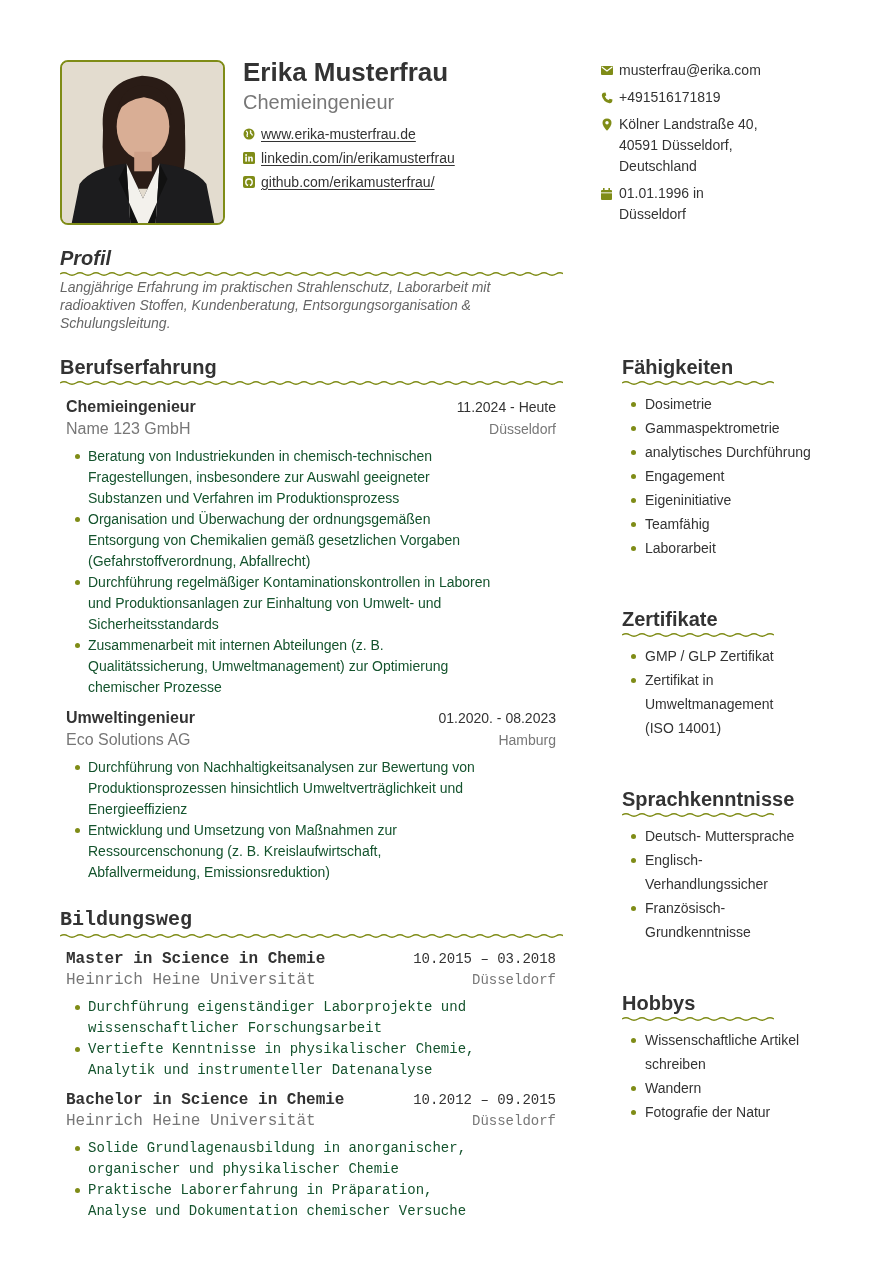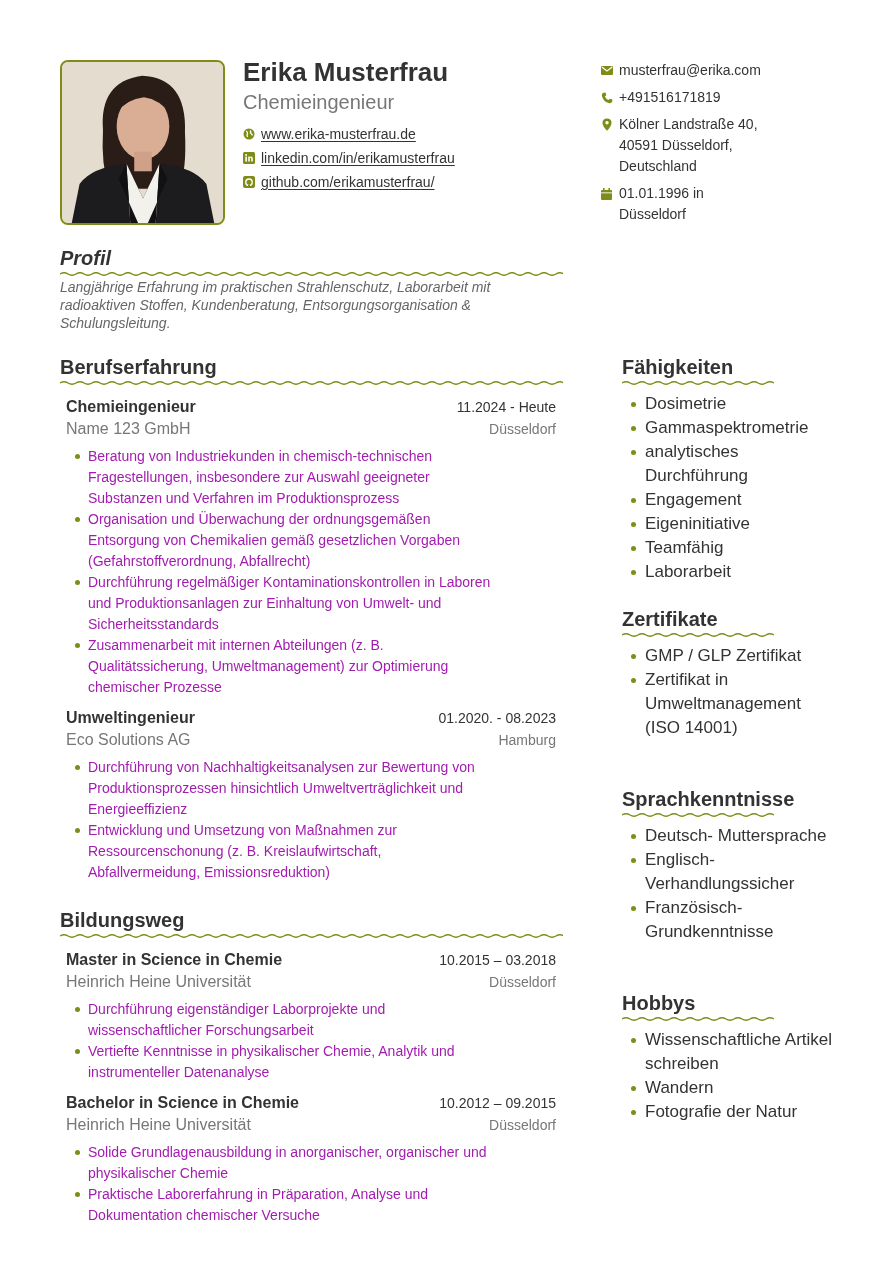--- a/index.html
+++ b/index.html
@@ -34,27 +34,27 @@
 
   .main-col { position: absolute; left: 60px; width: 503px; }
   .entry { margin-left: 6px; width: 490px; }
   .entry-head { display: flex; justify-content: space-between; align-items: baseline; }
   .entry-title { font-size: 16px; font-weight: bold; color: #333; line-height: 21px; }
   .entry-date { font-size: 14px; color: #333; line-height: 21px; }
   .entry-sub { display: flex; justify-content: space-between; align-items: baseline; }
   .entry-org { font-size: 16px; color: #777; line-height: 21px; }
   .entry-loc { font-size: 14px; color: #777; line-height: 21px; }
   ul.bullets { list-style: none; margin-top: 6px; }
-  ul.bullets li { position: relative; padding-left: 22px; font-size: 14px; line-height: 21px; color: #a21caf; width: 430px; }
+  ul.bullets li { position: relative; padding-left: 22px; font-size: 14px; line-height: 21px; color: #14532d; width: 430px; }
   ul.bullets li::before { content: ""; position: absolute; left: 9px; top: 8px; width: 5px; height: 5px; border-radius: 50%; background: #7f8c17; }
 
   .side-col { position: absolute; left: 622px; width: 220px; }
   .side-col .squiggle { width: 152px; }
   ul.side-list { list-style: none; margin-top: 6px; }
-  ul.side-list li { position: relative; padding-left: 23px; font-size: 17px; line-height: 24px; color: #333; white-space: pre-line; }
+  ul.side-list li { position: relative; padding-left: 23px; font-size: 14px; line-height: 24px; color: #333; white-space: pre-line; }
   ul.side-list li::before { content: ""; position: absolute; left: 9px; top: 10px; width: 5px; height: 5px; border-radius: 50%; background: #7f8c17; }
 </style>
 </head>
 <body>
 
 <div class="photo">
   <svg viewBox="0 0 165 165">
     <rect width="165" height="165" fill="#e3dccf"></rect>
     <path d="M42 70 Q38 20 82 14 Q128 16 126 72 Q128 110 120 130 L48 130 Q40 105 42 70Z" fill="#2a1c16"></path>
     <ellipse cx="83" cy="66" rx="27" ry="34" fill="#d9ae95"></ellipse>
@@ -187,21 +187,21 @@
       <span class="entry-org">Eco Solutions AG</span>
       <span class="entry-loc">Hamburg</span>
     </div>
     <ul class="bullets">
       <li>Durchführung von Nachhaltigkeitsanalysen zur Bewertung von Produktionsprozessen hinsichtlich Umweltverträglichkeit und Energieeffizienz</li>
       <li>Entwicklung und Umsetzung von Maßnahmen zur Ressourcenschonung (z. B. Kreislaufwirtschaft, Abfallvermeidung, Emissionsreduktion)</li>
     </ul>
   </div>
 </div>
 
-<div class="main-col" style="top:908px;">
+<div class="main-col" style="top:908px;font-family:Liberation Mono, monospace;">
   <div class="section-title">Bildungsweg</div>
   <svg class="squiggle" width="503" height="6" viewBox="0 0 503 6">
       <path d="M0 3 q4 -2.5 8 0 t8 0 t8 0 t8 0 t8 0 t8 0 t8 0 t8 0 t8 0 t8 0 t8 0 t8 0 t8 0 t8 0 t8 0 t8 0 t8 0 t8 0 t8 0 t8 0 t8 0 t8 0 t8 0 t8 0 t8 0 t8 0 t8 0 t8 0 t8 0 t8 0 t8 0 t8 0 t8 0 t8 0 t8 0 t8 0 t8 0 t8 0 t8 0 t8 0 t8 0 t8 0 t8 0 t8 0 t8 0 t8 0 t8 0 t8 0 t8 0 t8 0 t8 0 t8 0 t8 0 t8 0 t8 0 t8 0 t8 0 t8 0 t8 0 t8 0 t8 0 t8 0 t8 0" stroke="#7f8c17" stroke-width="1.4" fill="none"></path>
     </svg>
 
   <div class="entry" style="margin-top:10px;">
     <div class="entry-head">
       <span class="entry-title">Master in Science in Chemie</span>
       <span class="entry-date">10.2015 – 03.2018</span>
     </div>

